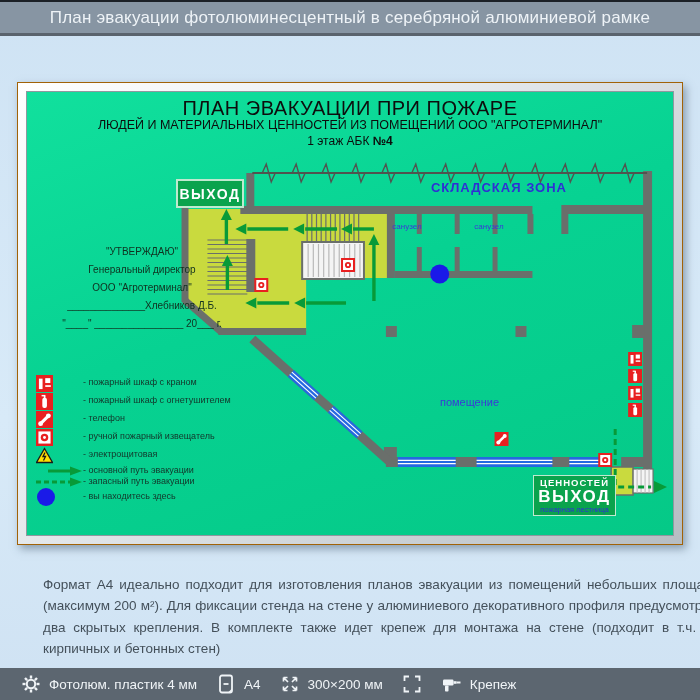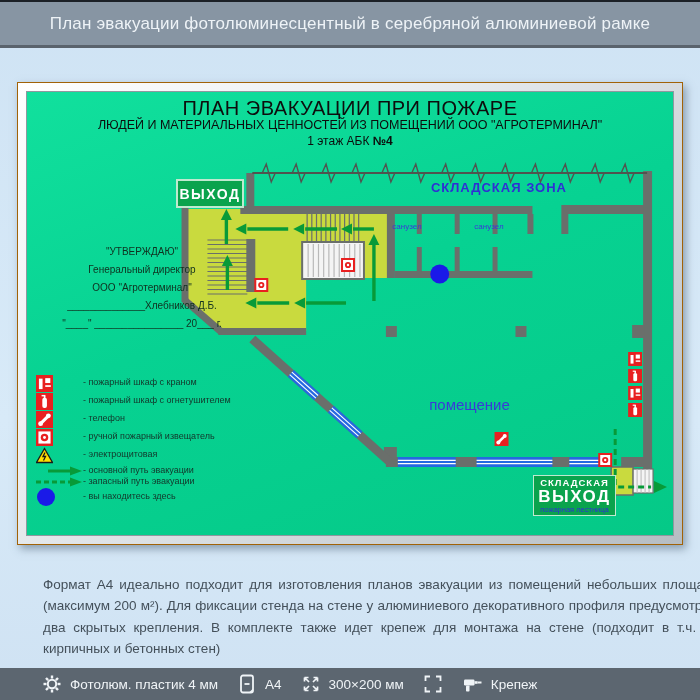--- a/index.html
+++ b/index.html
@@ -6,21 +6,21 @@
   html,body { width:700px; height:700px; }
   body {
     position:relative; width:700px; height:700px; overflow:hidden;
     font-family:"Liberation Sans", sans-serif;
     background:linear-gradient(180deg,#cfe3f4 0%, #d8eaf8 60%, #cfe2f3 100%);
   }
   .abs { position:absolute; }
 
   
   .banner {
-    left:0; top:0; width:700px; height:48px;
+    left:0; top:0; width:700px; height:36px;
     background:#8795a3; border-top:2px solid #1b2026; border-bottom:3px solid #5a636d;
     display:flex; align-items:center; justify-content:center;
     color:#eef3f7; font-size:17px; letter-spacing:.2px;
   }
 
   
   .frame-outer {
     left:17px; top:82px; width:666px; height:463px;
     background:#a16207; box-shadow:3px 4px 8px rgba(70,90,110,.5);
   }
@@ -54,42 +54,42 @@
   .approval div { height:18px; line-height:18px; white-space:nowrap; }
 
   .legend-title { left:32px; top:255px; color:#0d241a; font-size:13.5px; letter-spacing:.4px; }
   .legend-text { position:absolute; left:56px; color:#14352a; font-size:9px; white-space:nowrap; }
   .legend-icon { position:absolute; left:9px; width:17px; height:17px; }
   .legend-arrow { position:absolute; left:7px; width:48px; height:10px; }
   .you-dot { position:absolute; left:10px; top:396px; width:18px; height:18px;
     border-radius:50%; background:#1a1ae8; }
 
   .lbl-blue { position:absolute; color:#3a3ad8; font-size:8px; text-align:center; }
-  .lbl-room { font-size:15px; }
+  .lbl-room { font-size:11px; }
 
   .emex-sign {
     left:506px; top:383px; width:83px; height:41px;
     background:#0aa34d; border:1px solid #bfe9cf;
     display:flex; flex-direction:column; align-items:center; justify-content:center;
     color:#fff; text-align:center;
   }
   .emex-sign .l1 { font-size:9.5px; font-weight:bold; letter-spacing:1px; line-height:10px; }
   .emex-sign .l2 { font-size:17px; font-weight:bold; letter-spacing:1.5px; line-height:17px; }
   .emex-sign .l3 { font-size:7.5px; color:#2f2fd4; line-height:9px; }
 
   
   .description {
     left:8px; top:574px; width:684px;
     color:#44505a; font-size:13.5px; line-height:1.58; text-align:justify;margin-left:35px;
   }
 
   
   .footer {
     left:0; top:668px; width:700px; height:32px; background:#5c6670;
-    display:flex; align-items:center; gap:19px; padding-left:42px;
+    display:flex; align-items:center; gap:19px; padding-left:21px;
   }
   .f-item { display:flex; align-items:center; gap:8px; }
   .f-item span { color:#f0f4f7; font-size:13.5px; white-space:nowrap; }
   .f-item svg { display:block; }
 </style>
 </head>
 <body>
 
 <div class="abs banner">
   <span>План эвакуации фотолюминесцентный в серебряной алюминиевой рамке</span>
@@ -238,21 +238,21 @@
         <div>ООО "Агротерминал"</div>
         <div>______________Хлебников Д.Б.</div>
         <div>"____" ________________ 20___ г.</div>
       </div>
 
       <div class="abs lbl-blue" style="left:350px; top:130px; width:60px;">санузел</div>
       <div class="abs lbl-blue" style="left:432px; top:130px; width:60px;">санузел</div>
       <div class="abs lbl-blue lbl-room" style="left:400px; top:304px; width:85px;">помещение</div>
 
       <div class="abs emex-sign">
-        <div class="l1">СКЛАДСКАЯ</div>
+        <div class="l1">ЦЕННОСТЕЙ</div>
         <div class="l2">ВЫХОД</div>
         <div class="l3">пожарная лестница</div>
       </div>
 
 
       <svg class="legend-icon" style="top:283px;" viewBox="0 0 14 14">
           <use href="#icon-crane"></use>
         </svg>
       <svg class="legend-icon" style="top:301px;" viewBox="0 0 14 14">
           <use href="#icon-ext"></use>

